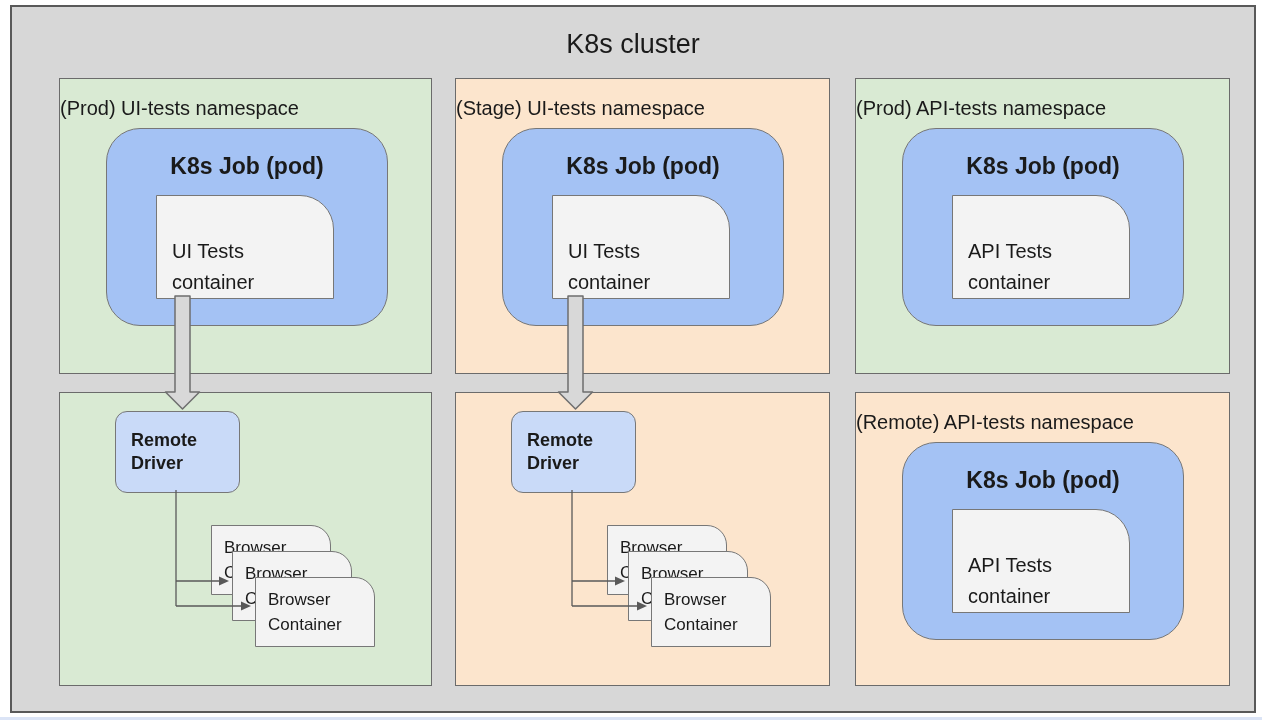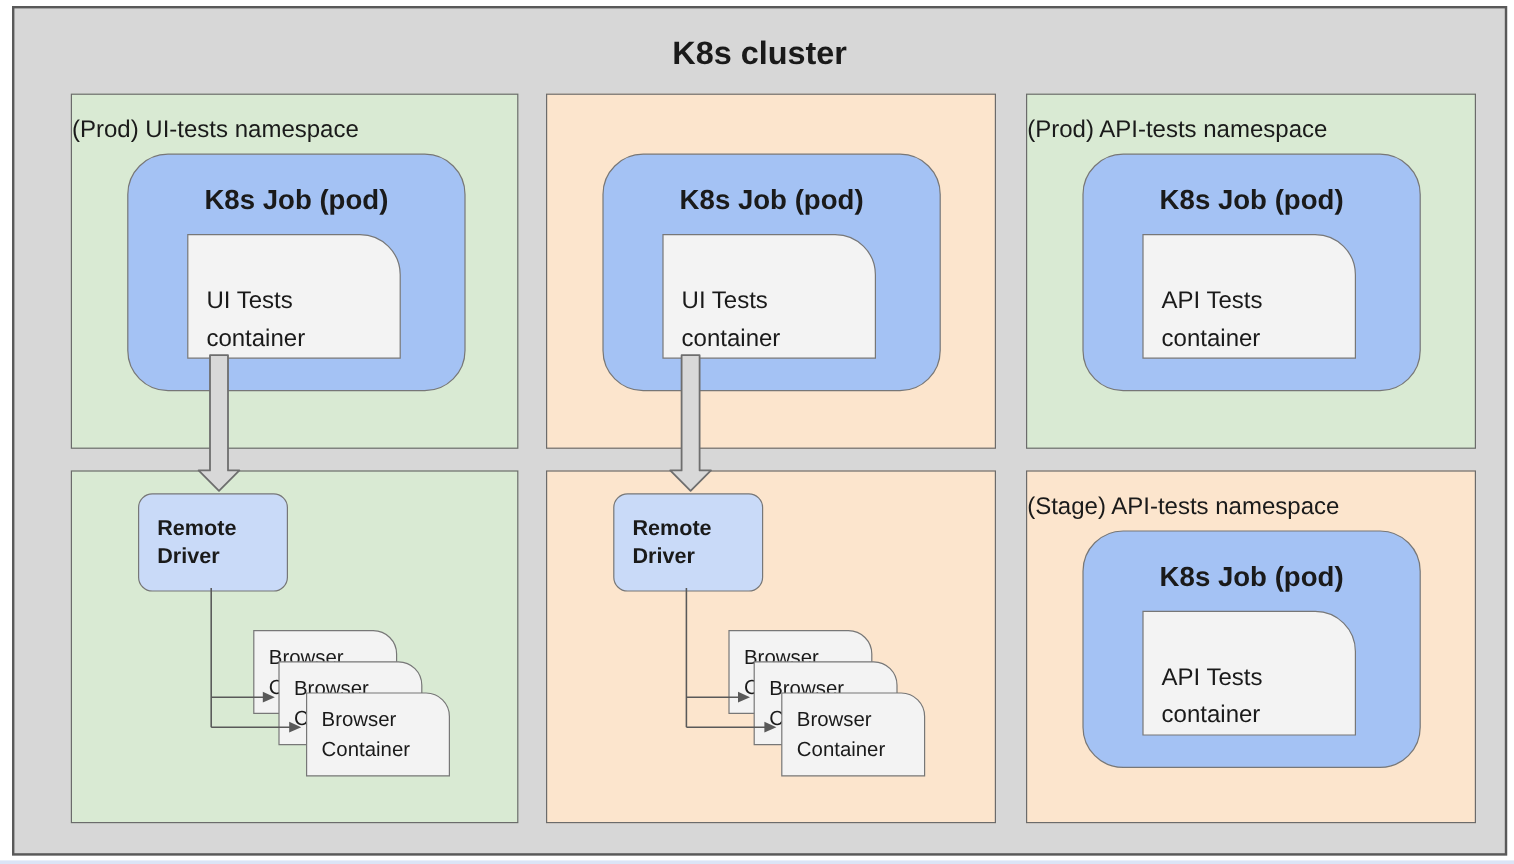--- a/index.html
+++ b/index.html
@@ -9,21 +9,21 @@
     font-family:"Liberation Sans","DejaVu Sans",sans-serif;
     color:var(--text,#1a1a1a);
   }
   .cluster{
     position:absolute;left:10px;top:5px;width:1246px;height:708px;
     box-sizing:border-box;border:2px solid var(--cluster-border,#595959);
     background:var(--cluster-bg,#d7d7d7);
   }
   .cluster-title{
     position:absolute;left:0;right:0;top:22px;text-align:center;
-    font-size:27px;line-height:30px;font-weight:bold;
+    font-size:27px;line-height:30px;
   }
   .panel{
     position:absolute;box-sizing:border-box;
     border:1.5px solid var(--panel-border,#6b6b6b);
   }
   .panel.green{background:var(--green,#d9ead3);}
   .panel.peach{background:var(--peach,#fce5cd);}
   .p1{left:47px;top:71px;width:373px;height:296px;}
   .p2{left:443px;top:71px;width:375px;height:296px;}
   .p3{left:843px;top:71px;width:375px;height:296px;}
@@ -95,20 +95,21 @@
     <div class="job-box">
       <div class="job-title">K8s Job (pod)</div>
     </div>
     <div class="container-box">
       <div>UI Tests</div>
       <div>container</div>
     </div>
   </div>
 
   <div class="panel peach p2">
+    <div class="panel-title">(Stage) UI-tests namespace</div>
     <div class="job-box">
       <div class="job-title">K8s Job (pod)</div>
     </div>
     <div class="container-box">
       <div>UI Tests</div>
       <div>container</div>
     </div>
   </div>
 
   <div class="panel green p3">
@@ -154,21 +155,21 @@
       <div>Browser</div>
       <div>Container</div>
     </div>
     <div class="browser-box b3">
       <div>Browser</div>
       <div>Container</div>
     </div>
   </div>
 
   <div class="panel peach p6">
-    <div class="panel-title">(Stage) API-tests namespace</div>
+    <div class="panel-title">(Remote) API-tests namespace</div>
     <div class="job-box">
       <div class="job-title">K8s Job (pod)</div>
     </div>
     <div class="container-box">
       <div>API Tests</div>
       <div>container</div>
     </div>
   </div>
 </div>
 

